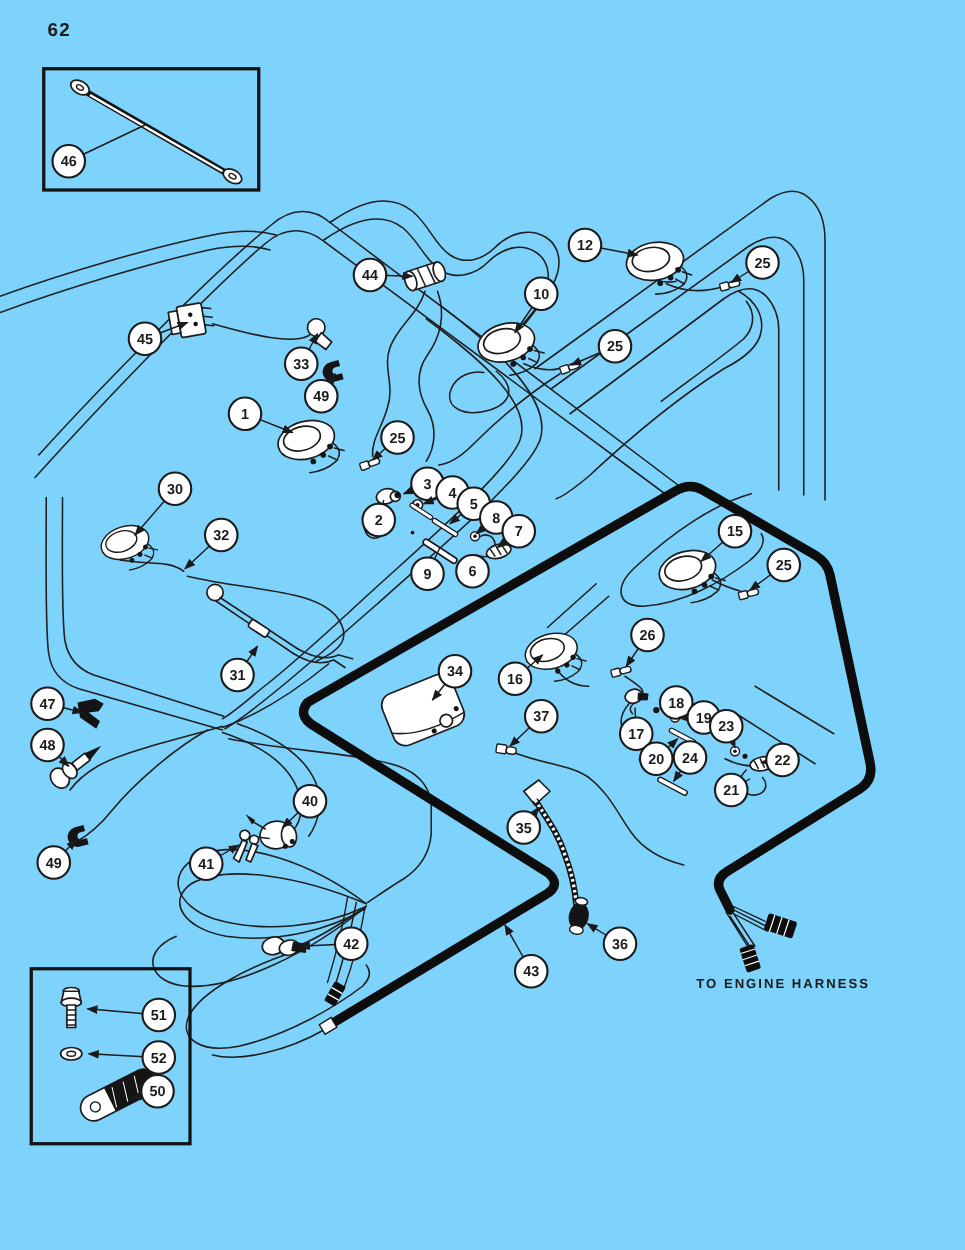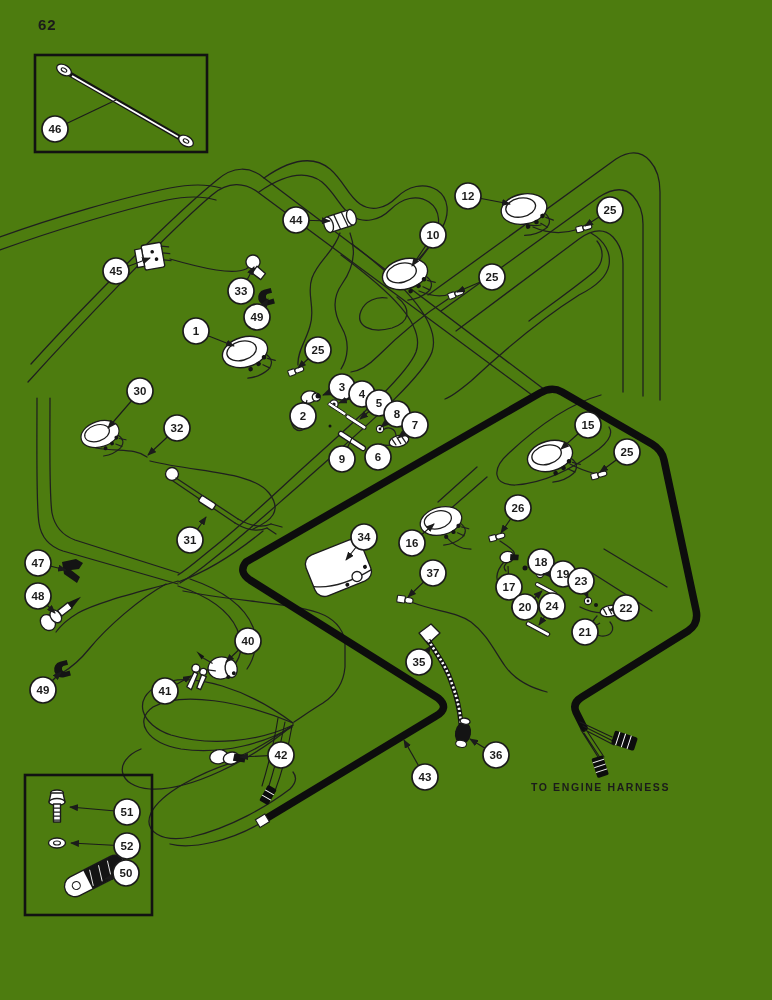--- a/index.html
+++ b/index.html
@@ -1,20 +1,20 @@
 <!DOCTYPE html>
 <html><head>
 <meta charset="utf-8">
 <style>
   html,body{margin:0;padding:0;background:#e8e8e8;}
-  .page{position:relative;width:772px;height:1000px;background:#4d7c0f;
+  .page{position:relative;width:772px;height:1000px;background:#7dd3fc;
         font-family:"Liberation Sans",sans-serif;color:#1b1b1b;overflow:hidden;text-decoration:underline;}
   .page-number{position:absolute;left:38px;top:16px;font-size:15px;font-weight:bold;
         letter-spacing:1px;}
-  .harness-label{position:absolute;left:531px;top:781px;font-size:10.5px;font-weight:bold;
+  .harness-label{position:absolute;left:557px;top:781px;font-size:10.5px;font-weight:bold;
         letter-spacing:1.6px;white-space:nowrap;}
   svg{position:absolute;left:0;top:0;}
   .wire{fill:none;stroke:#1f1f1f;stroke-width:1.25;stroke-linecap:round;stroke-linejoin:round;}
   .harness{fill:none;stroke:#0d0d0d;stroke-width:7.5;stroke-linecap:round;stroke-linejoin:round;}
   .fanline{fill:none;stroke:#1a1a1a;stroke-width:1.1;stroke-linecap:round;}
   .part-outline{fill:#ffffff;stroke:#1b1b1b;stroke-width:1.35;stroke-linejoin:round;}
   .part-thin{fill:#ffffff;stroke:#1b1b1b;stroke-width:1.1;}
   .part-fill{fill:#141414;stroke:none;}
   .box{fill:none;stroke:#121212;stroke-width:2.6;}
   .leader{stroke:#1b1b1b;stroke-width:1.15;}

